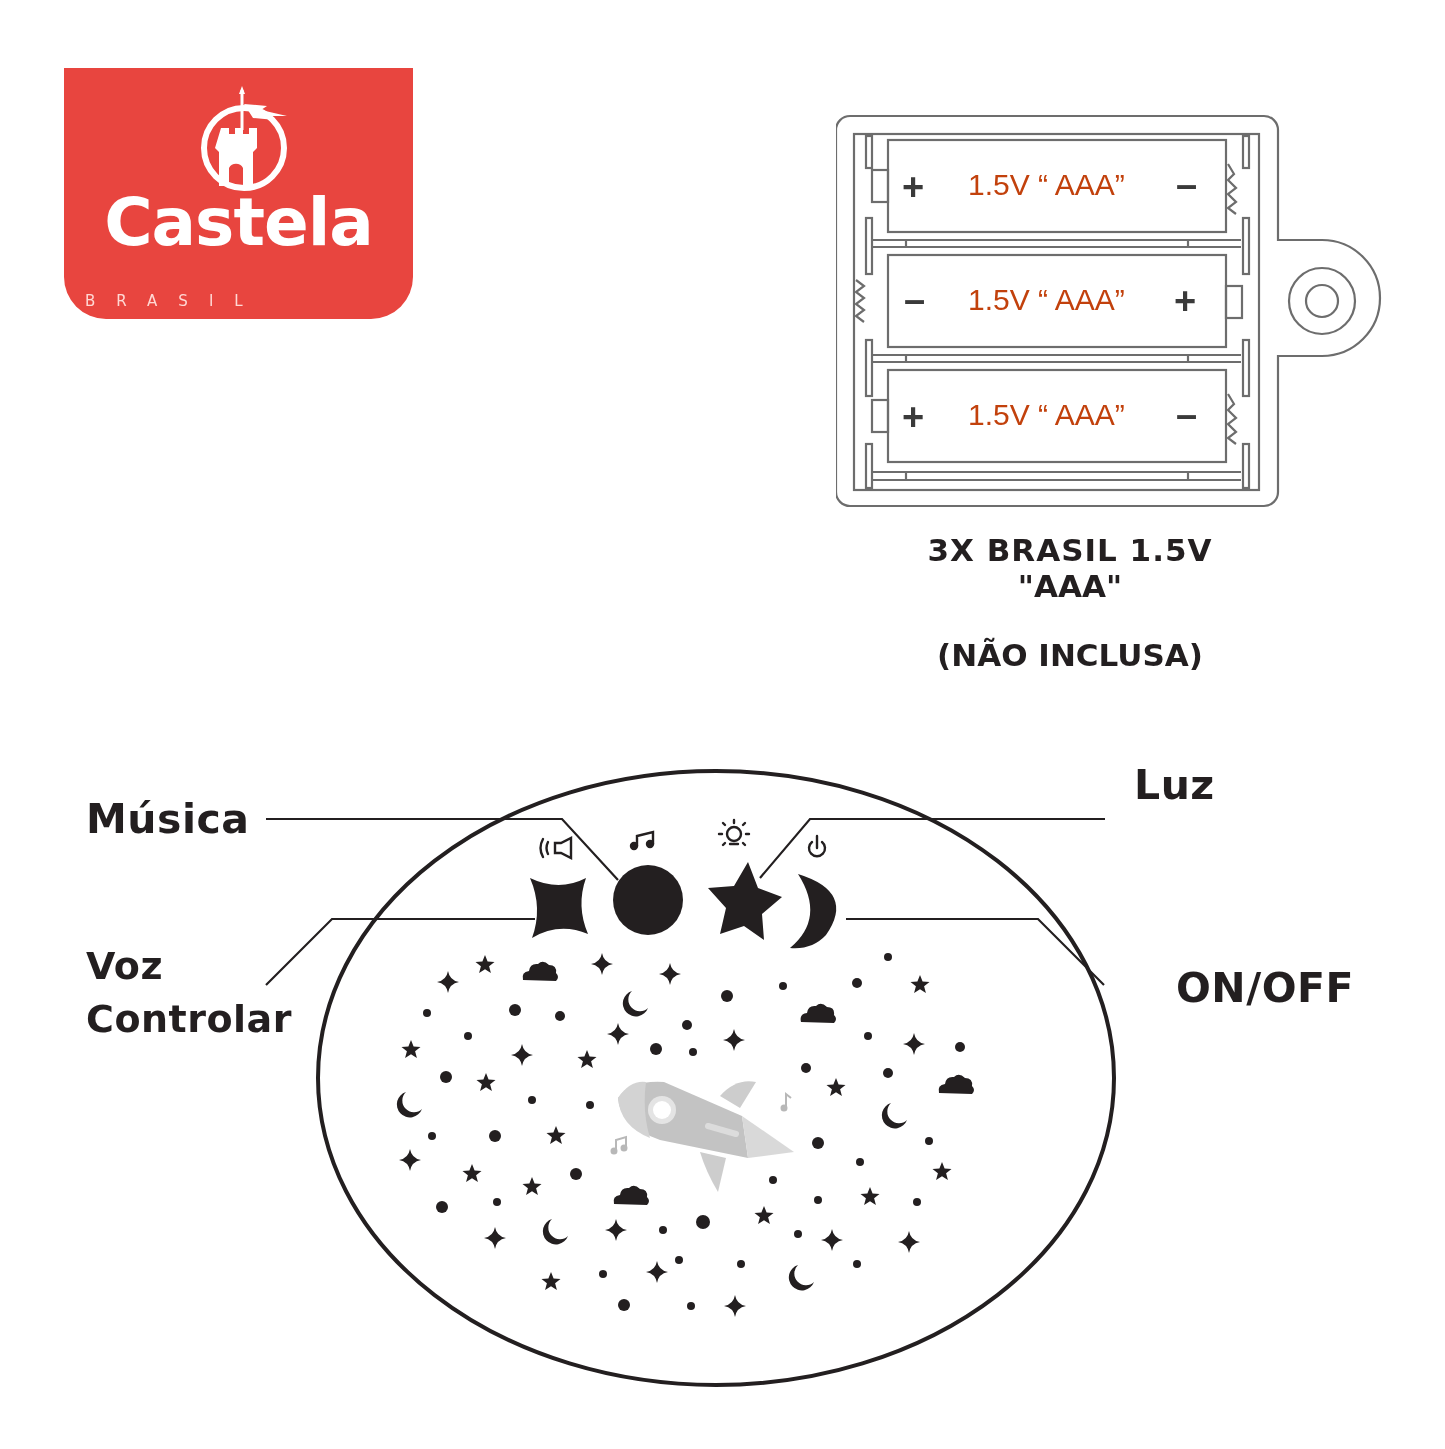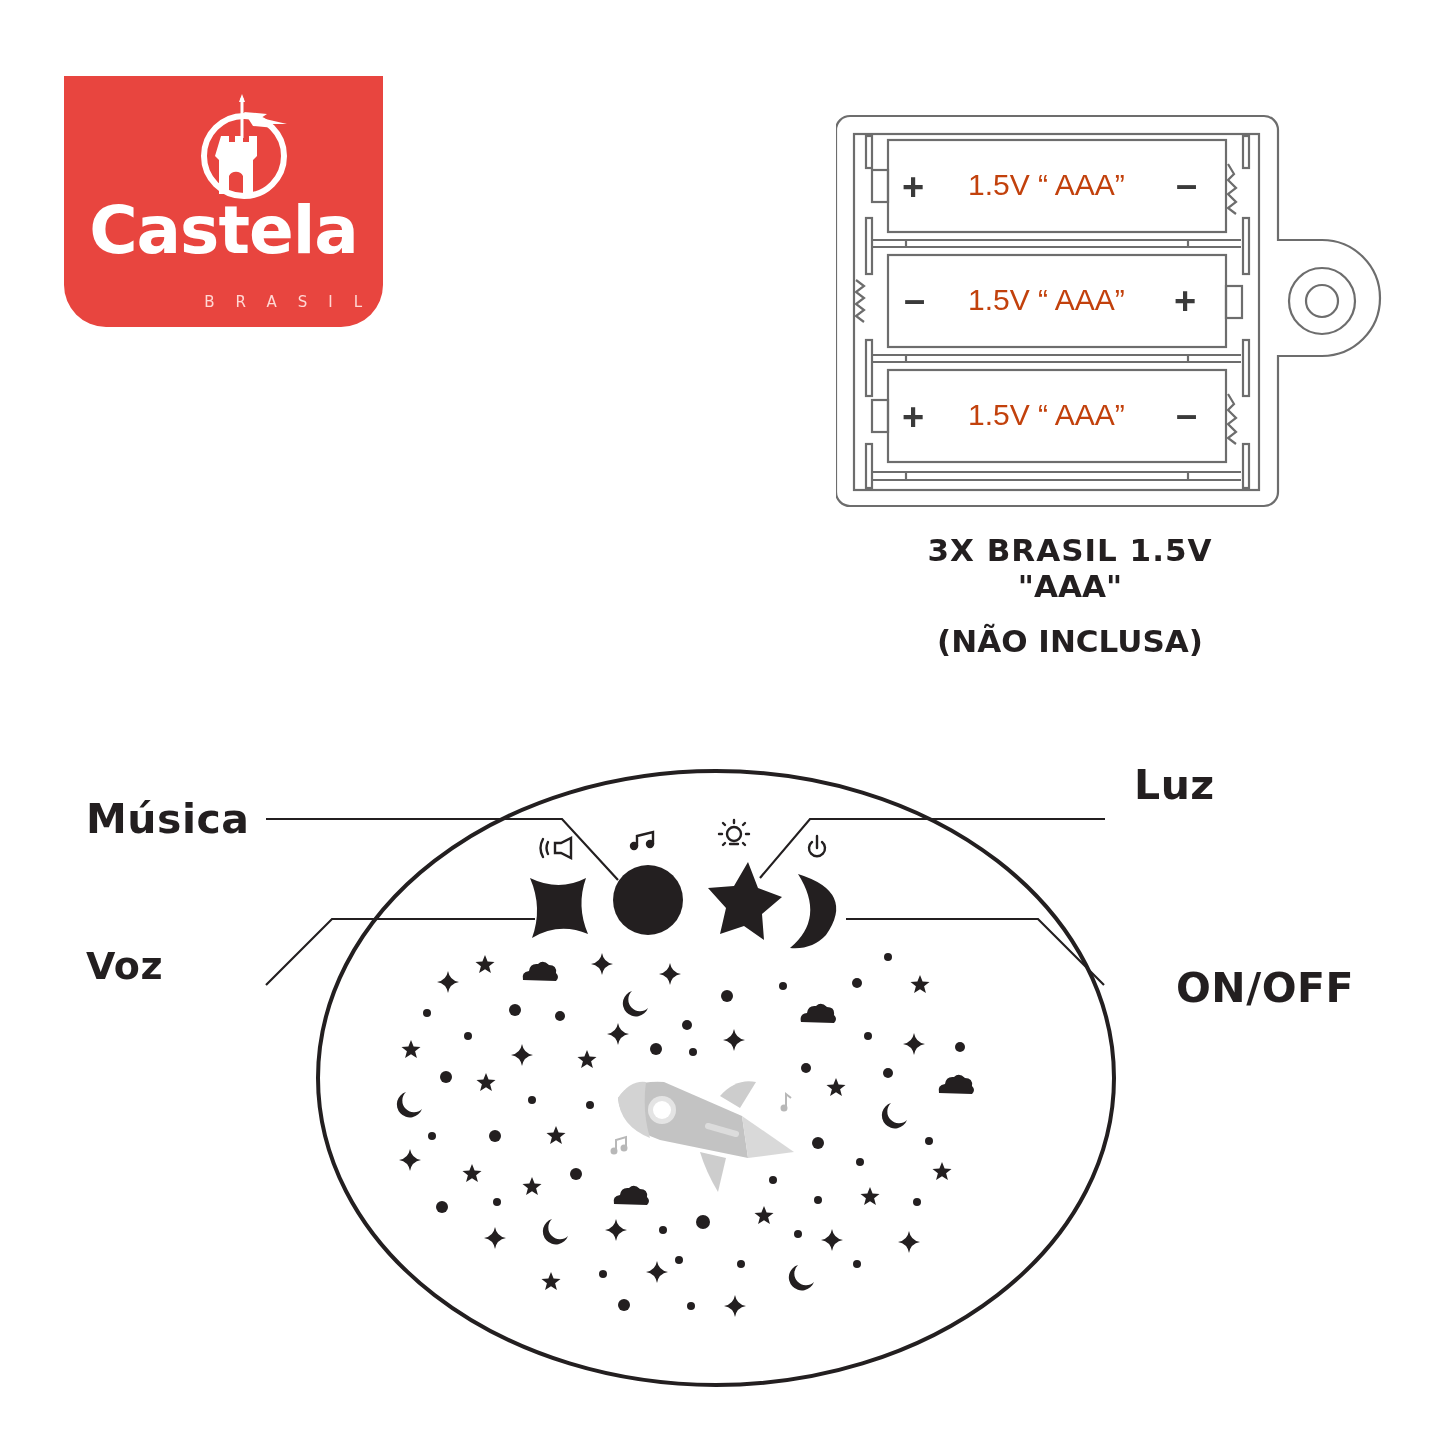--- a/index.html
+++ b/index.html
@@ -1,38 +1,38 @@
 <!DOCTYPE html>
 <html><head>
 <meta charset="utf-8">
 <style>
   html, body { margin: 0; padding: 0; background: #ffffff; }
   body { width: 1445px; height: 1449px; position: relative; overflow: hidden;
          font-family: "DejaVu Sans", "Liberation Sans", sans-serif; color: #231f20; }
   .abs { position: absolute; }
 
   
-  .logo { left: 64px; top: 68px; width: 319px; height: 251px; background: #e8453f;
-          border-radius: 0 0 42px 42px; margin-top: 8px; }
+  .logo { left: 64px; top: 68px; width: 349px; height: 251px; background: #e8453f;
+          border-radius: 0 0 42px 42px; }
   .logo-mark { position: absolute; left: 125px; top: 18px; width: 120px; height: 112px; }
   .logo-word { position: absolute; left: 0; right: 0; top: 122px; text-align: center;
                color: #ffffff; font-size: 66px; font-weight: bold; letter-spacing: -1px;
                font-family: "DejaVu Sans", sans-serif; line-height: 1; }
-  .logo-sub { position: absolute; left: 0; right: 0; top: 217px; text-align: right;
+  .logo-sub { position: absolute; left: 0; right: 0; top: 224px; text-align: left;
               color: #ffd8d4; font-size: 15px; letter-spacing: 21px; padding-left: 21px;
               font-family: "DejaVu Sans", sans-serif; }
 
   
   .battery { left: 836px; top: 114px; width: 560px; height: 396px; }
   .battery-caption { left: 880px; top: 530px; width: 380px; text-align: center;
                      font-weight: bold; font-size: 31px; line-height: 1.3;
                      font-family: "DejaVu Sans", sans-serif; color: #231f20; }
   .battery-caption .l1 { display:block; letter-spacing: 1px; }
   .battery-caption .l2 { display:block; margin-top: -4px; }
-  .battery-caption .l3 { display:block; margin-top: 14px; }
+  .battery-caption .l3 { display:block; margin-top: 28px; }
 
   .cell-label { position: absolute; font-family: "Liberation Sans", sans-serif; font-size: 30px;
                 color: #c2410c; }
 
   
   .lbl { font-weight: bold; font-size: 41px; color: #231f20;
          font-family: "DejaVu Sans", sans-serif; letter-spacing: 0.5px; }
   .lbl-musica { left: 86px; top: 795px; }
   .lbl-luz { left: 1134px; top: 761px; }
   .lbl-voz { left: 86px; top: 940px; width: 200px; text-align: left; line-height: 1.4; font-size: 38px; }
@@ -288,14 +288,15 @@
     <circle cx="798" cy="1234" r="4"></circle>
     <use href="#moon" x="802" y="1278"></use>
     <circle cx="741" cy="1264" r="4"></circle>
   </g>
 </svg>
 
 <div class="abs lbl lbl-musica">Música</div>
 <div class="abs lbl lbl-luz">Luz</div>
 <div class="abs lbl lbl-voz">
   <div>Voz</div>
+  <div>Controlar</div>
 </div>
 <div class="abs lbl lbl-onoff">ON/OFF</div>
 
 </body></html>

